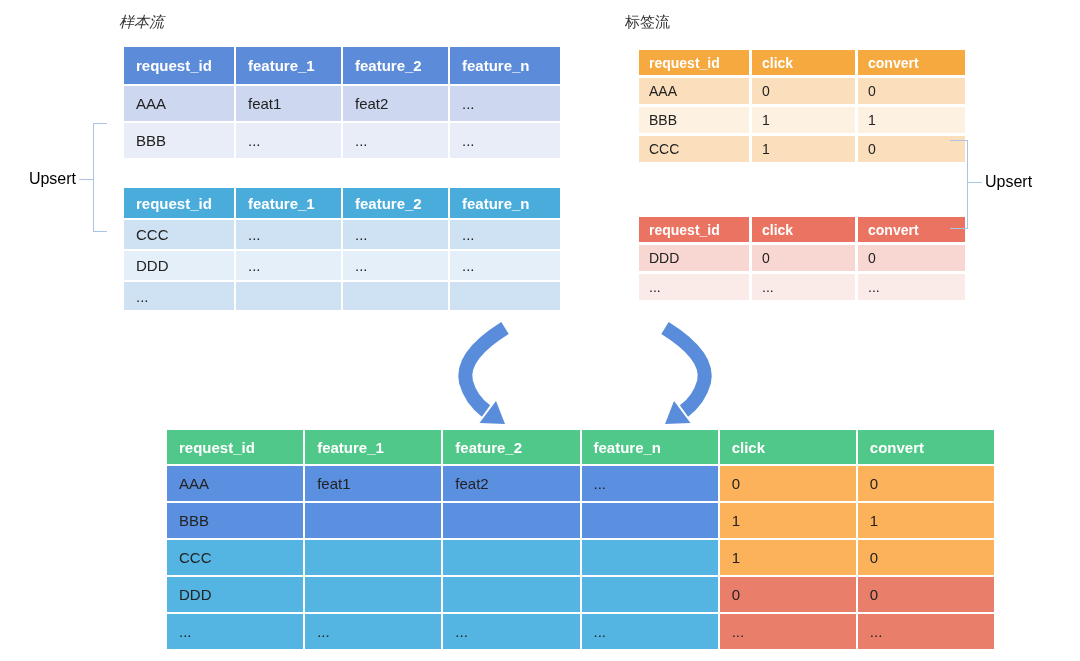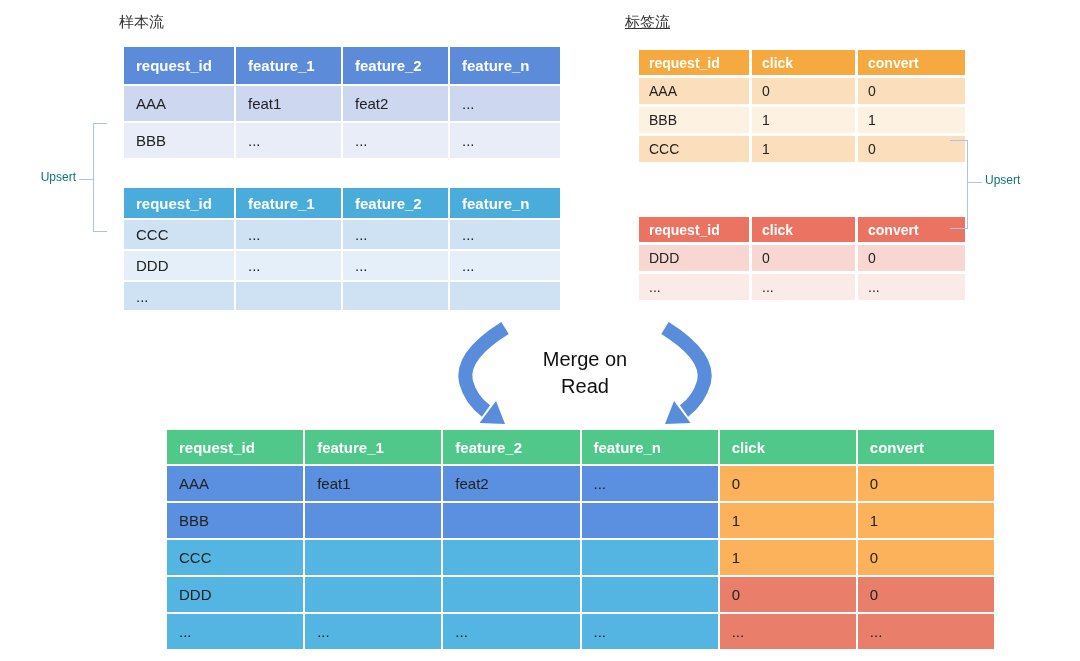--- a/index.html
+++ b/index.html
@@ -33,34 +33,34 @@
   #t-left2{left:107px;top:188px;width:436px;grid-template-columns:110px 105px 105px 1fr;grid-template-rows:30px 29px 29px 28px;gap:2px;}
   #t-right1{left:622px;top:50px;width:326px;grid-template-columns:110px 103px 1fr;grid-template-rows:25px 26px 26px 26px;gap:3px;}
   #t-right2{left:622px;top:217px;width:326px;grid-template-columns:110px 103px 1fr;grid-template-rows:25px 26px 26px;gap:3px;}
   #t-merged{left:150px;top:430px;width:827px;grid-template-columns:repeat(6,1fr);grid-template-rows:34px 35px 35px 35px 35px 35px;gap:2px;}
 
   .bracket{position:absolute;border:0 solid var(--bracket);}
   #bracket-left{left:93px;top:123px;width:13px;height:107px;border-left-width:1.5px;border-top-width:1.5px;border-bottom-width:1.5px;}
   #bracket-left-tick{left:79px;top:179px;width:15px;height:0;border-top-width:1.5px;}
   #bracket-right{left:950px;top:140px;width:17px;height:87px;border-right-width:1.5px;border-top-width:1.5px;border-bottom-width:1.5px;}
   #bracket-right-tick{left:967px;top:182px;width:15px;height:0;border-top-width:1.5px;}
-  .upsert{position:absolute;font-size:12px;color:#0f766e;}
+  .upsert{position:absolute;font-size:16px;color:#000000;}
   #upsert-left{left:14px;top:170px;width:62px;text-align:right;}
   #upsert-right{left:985px;top:173px;}
 
   #merge-arrows{position:absolute;left:440px;top:320px;width:290px;height:112px;}
   #merge-label{position:absolute;left:495px;top:346px;width:180px;text-align:center;font-size:20px;line-height:27px;color:#111;}
 </style>
 </head>
 <body>
 
 <div class="canvas">
 
-  <div class="stream-title" style="left:119px;top:13px;">样本流</div>
-  <div class="stream-title" style="left:625px;top:13px;text-decoration:underline;">标签流</div>
+  <div class="stream-title" style="left:119px;top:13px;font-style:italic;">样本流</div>
+  <div class="stream-title" style="left:625px;top:13px;">标签流</div>
 
   <div class="tbl" id="t-left1">
     <div class="cell h bg-blue-h">request_id</div>
     <div class="cell h bg-blue-h">feature_1</div>
     <div class="cell h bg-blue-h">feature_2</div>
     <div class="cell h bg-blue-h">feature_n</div>
     <div class="cell bg-blue-1">AAA</div>
     <div class="cell bg-blue-1">feat1</div>
     <div class="cell bg-blue-1">feat2</div>
     <div class="cell bg-blue-1">...</div>
@@ -126,24 +126,20 @@
   <svg id="merge-arrows" viewBox="0 0 290 112">
     <g fill="none" stroke="#5A8CDC" stroke-width="14">
       <path d="M 65 8 Q 20 36 26 62 Q 31 80 46 91"></path>
       <path d="M 225 8 Q 270 36 264 62 Q 259 80 244 91"></path>
     </g>
     <g fill="#5A8CDC" stroke="none">
       <polygon points="39.5,103 56,81 65,104"></polygon>
       <polygon points="250.5,103 234,81 225,104"></polygon>
     </g>
   </svg>
-  <div id="merge-label">
-    <div>Merge on</div>
-    <div>Read</div>
-  </div>
 
   <div class="tbl" id="t-merged">
     <div class="cell h bg-green-h">request_id</div>
     <div class="cell h bg-green-h">feature_1</div>
     <div class="cell h bg-green-h">feature_2</div>
     <div class="cell h bg-green-h">feature_n</div>
     <div class="cell h bg-green-h">click</div>
     <div class="cell h bg-green-h">convert</div>
 
     <div class="cell bg-mblue">AAA</div>

